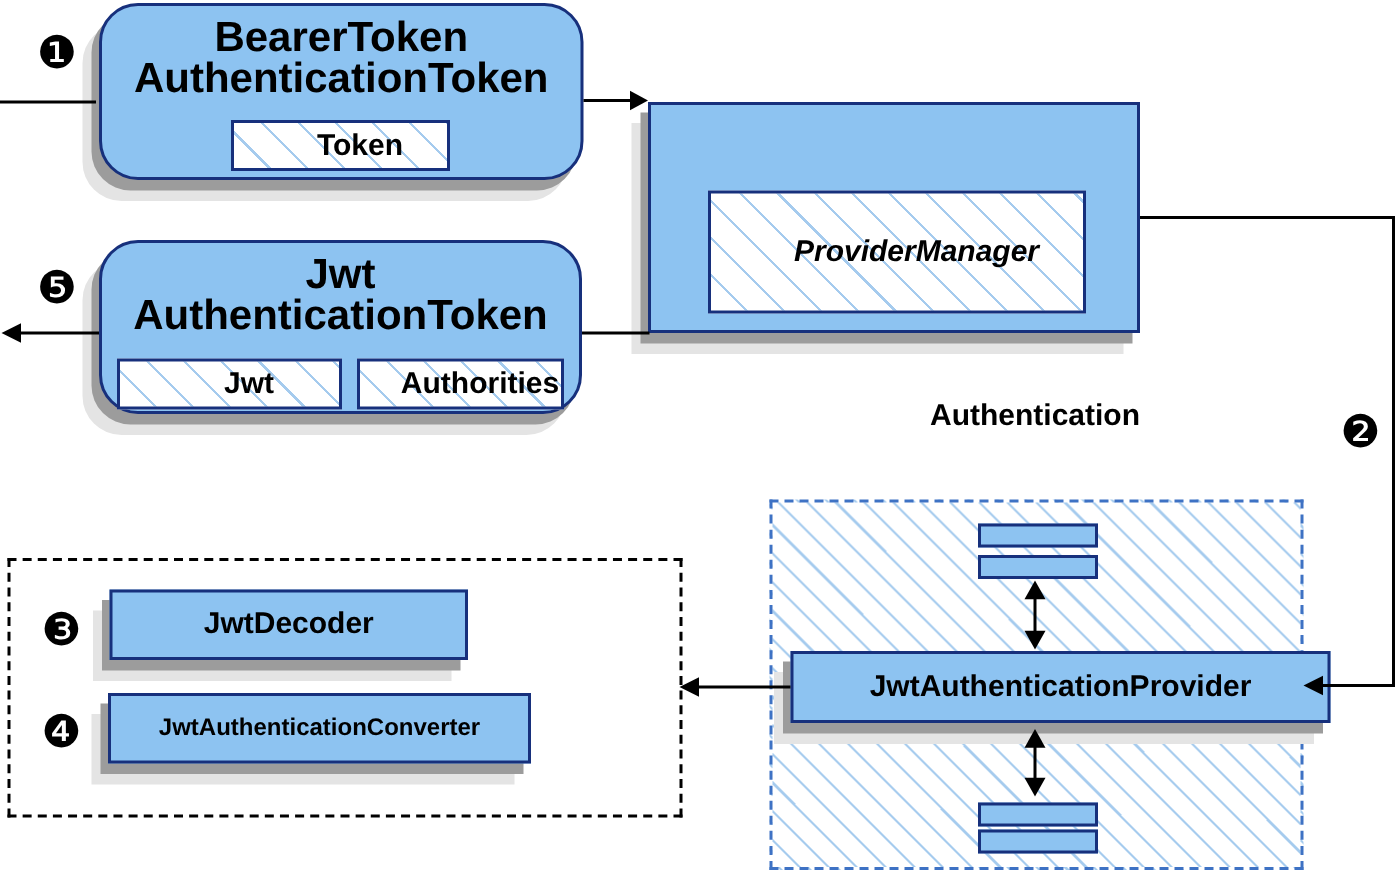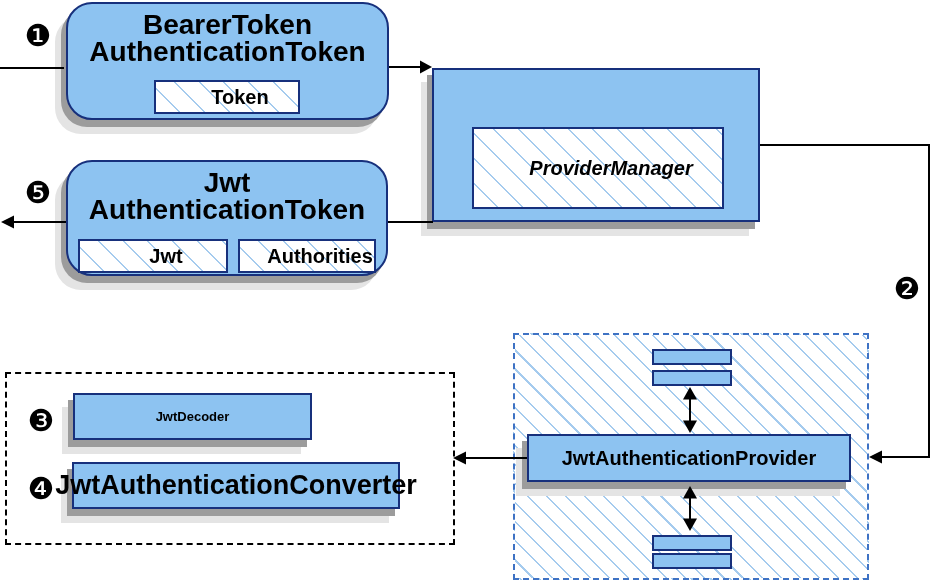--- a/index.html
+++ b/index.html
@@ -57,30 +57,31 @@
   svg.connectors{position:absolute;left:0;top:0;pointer-events:none;}
 </style>
 </head>
 <body>
 
 <div class="canvas">
 
   <div class="group-box" style="left:5px;top:372px;width:450px;height:173px;"></div>
 
   <div class="label-center" style="left:560px;top:263px;width:260px;">
+    <div>Authentication</div>
   </div>
 
   <div class="providers-box" style="left:513px;top:333px;width:356px;height:247px;"></div>
 
   <div class="bar" style="top:349px;"></div>
   <div class="bar" style="top:370px;"></div>
   <div class="bar" style="top:535px;"></div>
   <div class="bar" style="top:553px;"></div>
 
-  <div class="node shadow flex-center" style="left:527px;top:434px;width:324px;height:48px;font-size:20px;">
+  <div class="node shadow flex-center" style="left:527px;top:434px;width:360px;height:48px;font-size:20px;">
     <span>JwtAuthenticationProvider</span>
   </div>
 
   <div class="node rounded shadow" style="left:66px;top:2px;width:323px;height:118px;">
     <div class="node-title" style="top:7px;">
       <div>BearerToken</div>
       <div>AuthenticationToken</div>
     </div>
     <div class="inner hatch" style="left:86px;top:76px;width:146px;height:34px;">
       <span>Token</span>
@@ -99,25 +100,25 @@
       <div>AuthenticationToken</div>
     </div>
     <div class="inner hatch" style="left:10px;top:77px;width:150px;height:34px;">
       <span>Jwt</span>
     </div>
     <div class="inner hatch" style="left:170px;top:77px;width:138px;height:34px;">
       <span>Authorities</span>
     </div>
   </div>
 
-  <div class="node shadow flex-center" style="left:73px;top:393px;width:239px;height:47px;font-size:13px;">
+  <div class="node shadow flex-center" style="left:73px;top:393px;width:239px;height:47px;font-size:20px;">
     <span>JwtDecoder</span>
   </div>
 
-  <div class="node shadow flex-center" style="left:72px;top:462px;width:328px;height:47px;font-size:27px;">
+  <div class="node shadow flex-center" style="left:72px;top:462px;width:282px;height:47px;font-size:16px;">
     <span>JwtAuthenticationConverter</span>
   </div>
 
   <span class="badge" style="left:21px;top:19px;">❶</span>
   <span class="badge" style="left:890px;top:272px;">❷</span>
   <span class="badge" style="left:24px;top:404px;">❸</span>
   <span class="badge" style="left:24px;top:472px;">❹</span>
   <span class="badge" style="left:21px;top:176px;">❺</span>
 
   <svg class="connectors" width="932" height="584" viewBox="0 0 932 584" stroke="#000" stroke-width="2" fill="#000">

